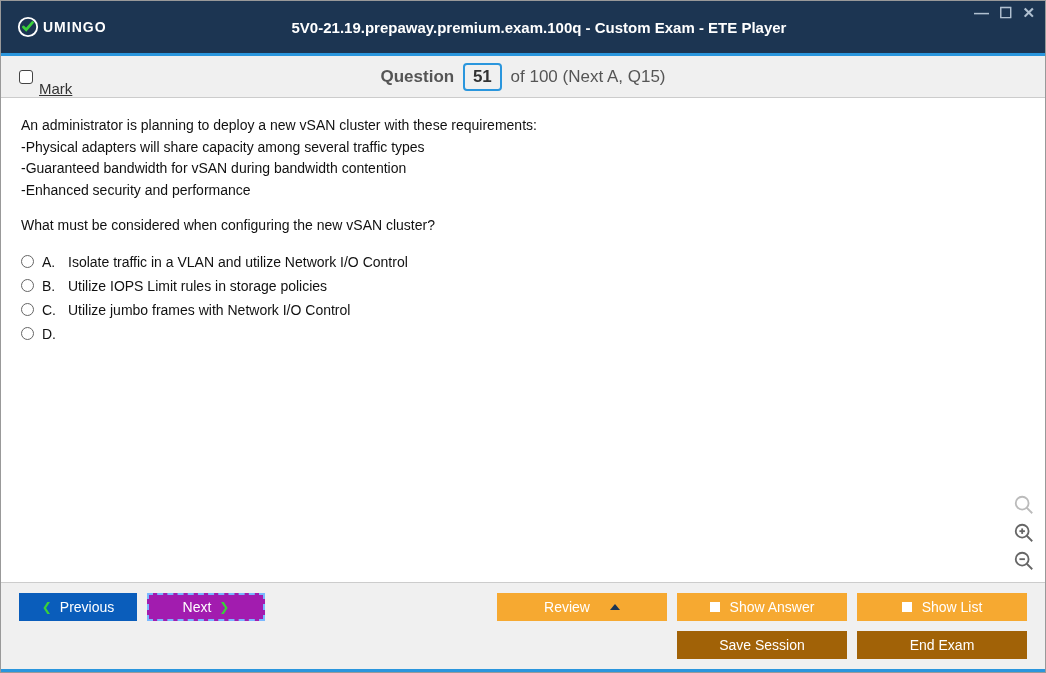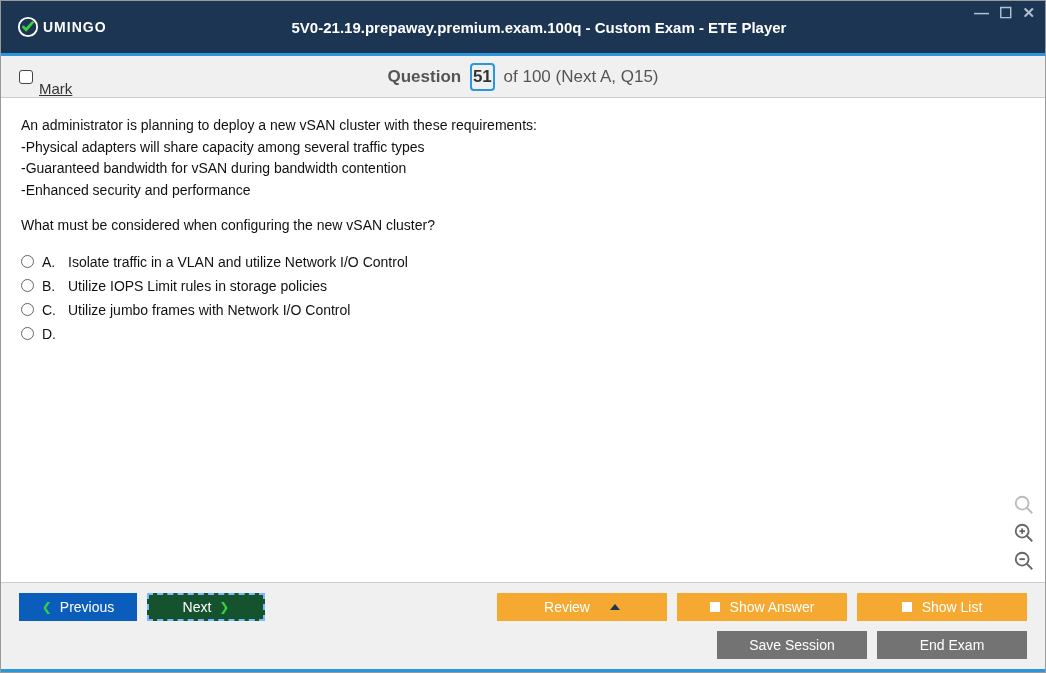--- a/index.html
+++ b/index.html
@@ -17,21 +17,21 @@
 
   .blue-divider { height: 3px; background: #2a96dd; }
 
   
   .qheader { background: #f0f0f0; border-bottom: 1px solid #ccc; height: 42px; display: flex; align-items: center; padding: 0 18px; position: relative; }
   .mark-wrap { display: flex; align-items: center; gap: 6px; font-size: 15px; color: #333; }
   .mark-box { width: 14px; height: 14px; border: 1.5px solid #444; border-radius: 3px; background: #fff; }
   .mark-label { text-decoration: underline; cursor: pointer; margin-top: 24px; }
   .qcenter { position: absolute; left: 0; right: 0; text-align: center; font-size: 17px; color: #555; pointer-events: none; }
   .qcenter .q-prefix { font-weight: bold; }
-  .qbox { display: inline-block; border: 2px solid #2a96dd; padding: 2px 1px; border-radius: 4px; font-weight: bold; color: #333; margin: 0 4px; }
+  .qbox { display: inline-block; border: 2px solid #2a96dd; padding: 2px 8px; border-radius: 4px; font-weight: bold; color: #333; margin: 0 4px; }
 
   
   .content { flex: 1; padding: 18px 20px; font-size: 14px; color: #111; position: relative; overflow: hidden; }
   .question-text p { margin-bottom: 2px; line-height: 1.4; }
   .question-text .spacer { height: 14px; }
   .answers { margin-top: 14px; }
   .answer-row { display: flex; align-items: center; gap: 8px; padding: 4px 0; }
   .radio { width: 13px; height: 13px; border: 1.5px solid #666; border-radius: 50%; background: #fff; flex-shrink: 0; }
   .ans-letter { width: 18px; }
 
@@ -39,24 +39,24 @@
   .zoom-col { position: absolute; right: 10px; bottom: 10px; display: flex; flex-direction: column; gap: 6px; }
   .zoom-col svg { width: 22px; height: 22px; }
 
   
   .footer { background: #f0f0f0; border-top: 1px solid #ccc; padding: 10px 18px; }
   .footer-row { display: flex; justify-content: space-between; gap: 10px; }
   .footer-row + .footer-row { margin-top: 10px; }
   .left-group, .right-group { display: flex; gap: 10px; }
   .btn { height: 28px; display: flex; align-items: center; justify-content: center; font-size: 14px; cursor: pointer; border: none; color: #fff; position: relative; }
   .btn-nav { background: #0a5dbb; width: 118px; gap: 8px; }
-  .btn-nav.next-btn { border: 2px dashed #7ab8ff; background: #14532d; }
+  .btn-nav.next-btn { border: 2px dashed #7ab8ff; background: #a21caf; }
   .btn-orange { background: #f6a931; width: 170px; }
   .btn-orange.review { gap: 10px; }
-  .btn-dark { background: #737373; width: 150px; }
+  .btn-dark { background: #a16207; width: 170px; }
   .arrow { font-size: 12px; }
   .arrow.left { color: #3ad13a; }
   .arrow.right { color: #3ad13a; }
   .tri-up { width: 0; height: 0; border-left: 5px solid transparent; border-right: 5px solid transparent; border-bottom: 6px solid #1c3552; margin-left: 10px; }
   .square-box { width: 10px; height: 10px; background: #fff; margin-right: 10px; }
   .bottom-divider { height: 3px; background: #2a96dd; }
 </style>
 </head>
 <body>
 

